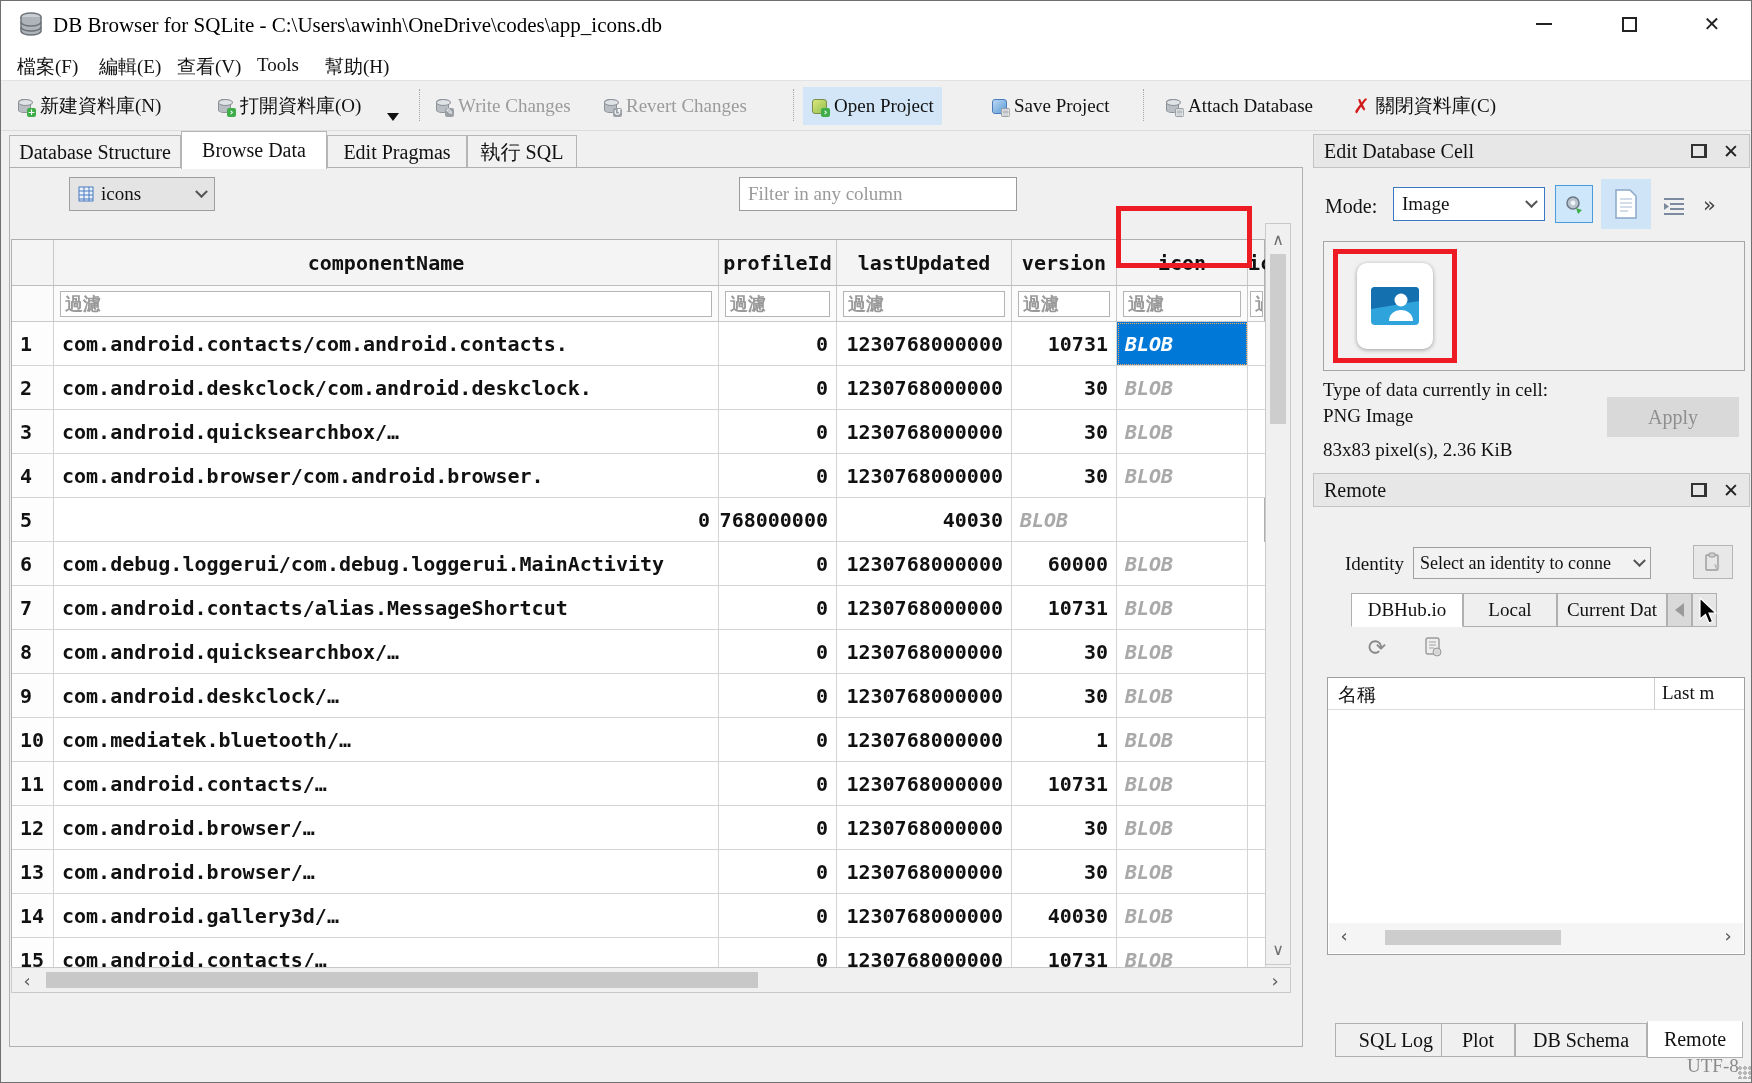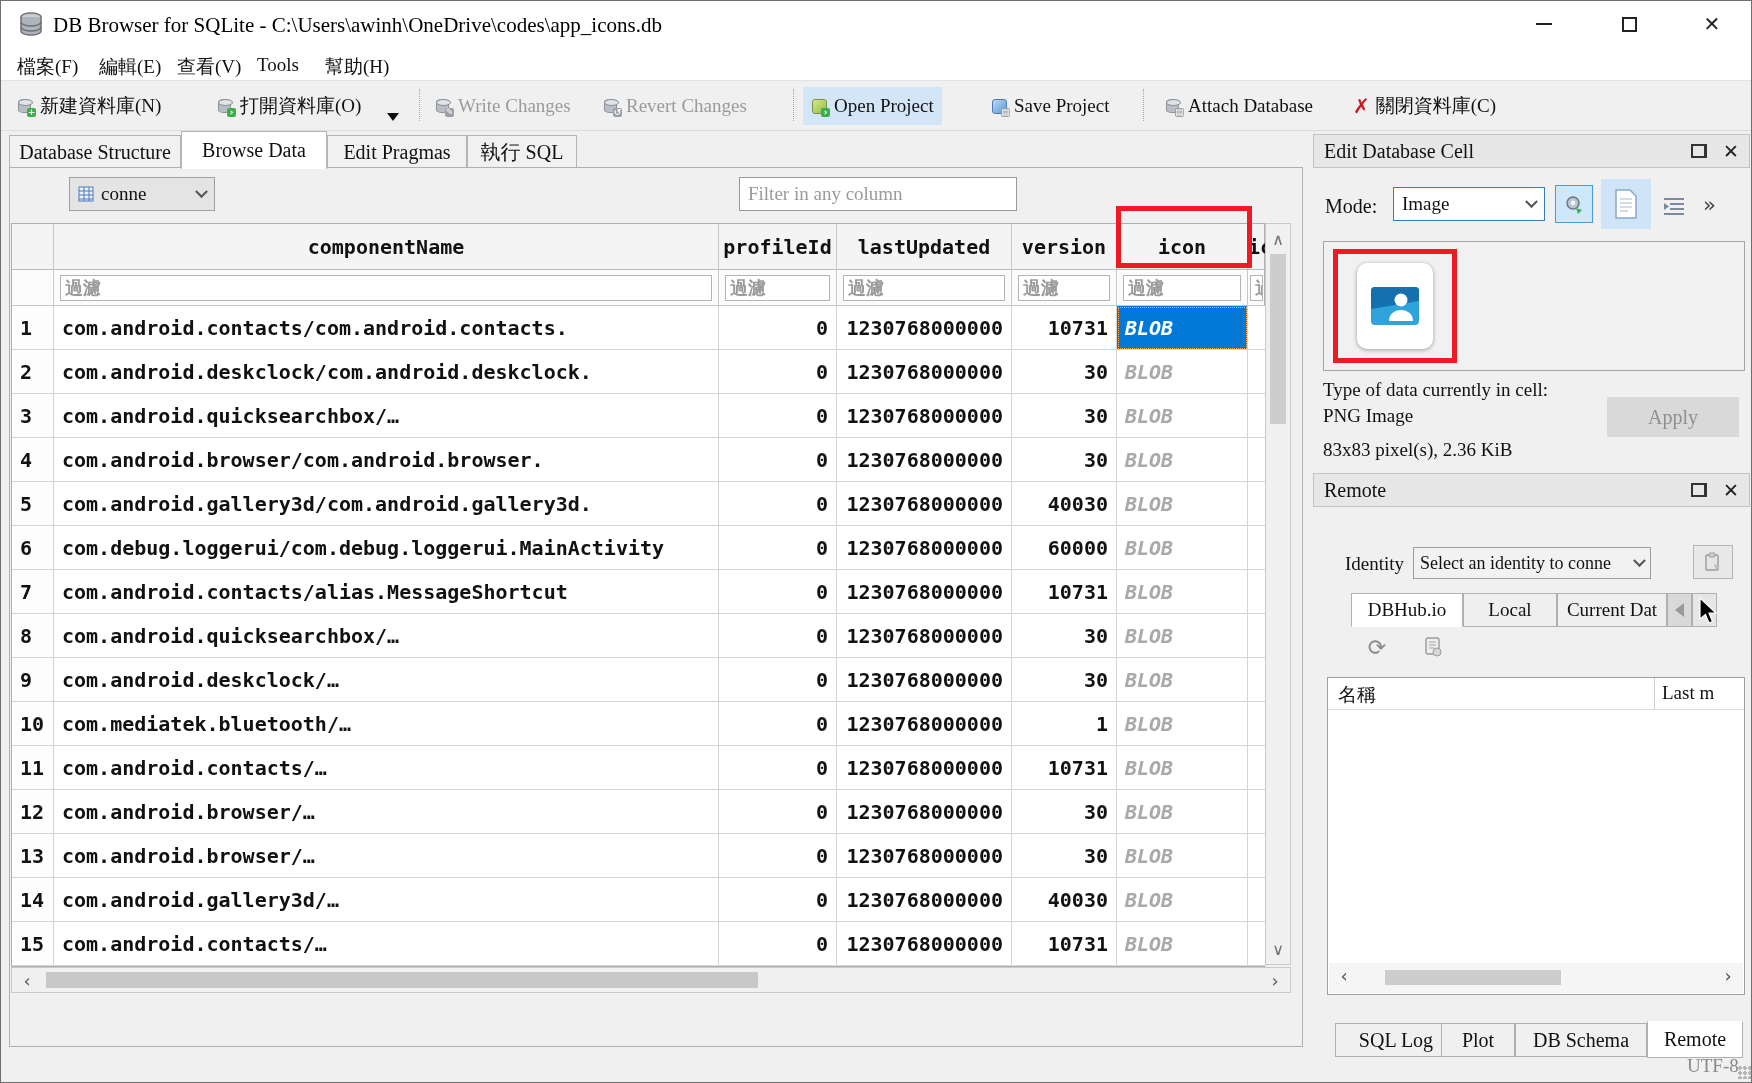--- a/index.html
+++ b/index.html
@@ -51,21 +51,21 @@
   .frame { left:8px; top:166px; width:1294px; height:880px; background:#f0f0f0; border:1px solid #b0b0b0; z-index:1; }
 
   .ctl-label { font-size:20px; }
   .tbl-select { display:flex; align-items:center; gap:7px; background:#e4e4e4; border:1px solid #9f9f9f; padding:0 8px; font-size:19px; }
   .sel-chevron { width:9px; height:9px; border-right:2px solid #555; border-bottom:2px solid #555; transform:rotate(45deg) translate(-2px,-2px); }
   .mini { font-family:"DejaVu Sans",sans-serif; font-size:21px; line-height:24px; text-align:center; }
   .filter-input { border:1px solid #9a9a9a; background:#fff; font-size:19px; padding:0 8px; font-family:"Liberation Serif","DejaVu Serif",serif; color:#333; }
   .filter-input::placeholder { color:#9a9a9a; }
 
   
-  .grid { left:10px; top:222px; width:1254px; background:#fff; border:1px solid #b0b0b0; font-family:"DejaVu Sans Mono",monospace; z-index:2; }
+  .grid { left:10px; top:238px; width:1254px; background:#fff; border:1px solid #b0b0b0; font-family:"DejaVu Sans Mono",monospace; z-index:2; }
   .grow { display:grid; grid-template-columns:42px 665px 118px 175px 105px 131px 18px; }
   .ghead { height:46px; background:#f4f4f4; font-weight:bold; font-size:20px; }
   .ghead > div { border-right:1px solid #c8c8c8; border-bottom:1px solid #bdbdbd; display:flex; align-items:center; justify-content:center; overflow:hidden; white-space:nowrap; }
   .gfilter { height:36px; background:#fbfbfb; }
   .gfilter > div { border-right:1px solid #c8c8c8; border-bottom:1px solid #c8c8c8; padding:0 6px; display:flex; align-items:center;font-weight:bold; }
   .fbox { width:100%; height:26px; border:1px solid #b4b4b4; background:#fff; color:#9a9a9a; font-size:18px; font-family:"Liberation Serif",serif; padding:0 4px; overflow:hidden; white-space:nowrap; display:flex; align-items:center; }
   .gbody .grow { height:44px; }
   .gbody .grow > div { border-right:1px solid #d4d4d4; border-bottom:1px solid #d4d4d4; font-size:20px; font-weight:bold; display:flex; align-items:center; padding:0 8px; white-space:nowrap; overflow:hidden; }
   .c-num { justify-content:flex-start; background:#fdfdfd; font-weight:bold; }
   .c-pid,.c-upd,.c-ver { justify-content:flex-end; }
@@ -120,21 +120,21 @@
   .rtab { top:592px; height:34px; border:1px solid #b0b0b0; background:#efefef; display:flex; align-items:center; justify-content:center; font-size:19px; overflow:hidden; white-space:nowrap;text-align:center; }
   .rtab.active { background:#fff; border-bottom-color:#fff; }
   .tab-scroll { top:592px; width:25px; height:34px; border:1px solid #b0b0b0; display:flex; align-items:center; justify-content:center; }
   .tab-scroll.dis { background:#d9d9d9; }
   .tab-scroll.en { background:#e6e6e6; }
   .stri-l { width:0; height:0; border-top:7px solid transparent; border-bottom:7px solid transparent; border-right:9px solid #9a9a9a; }
   .stri-r { width:0; height:0; border-top:7px solid transparent; border-bottom:7px solid transparent; border-left:9px solid #111; }
 
   .remote-toolbtn { top:632px; width:28px; height:28px; display:flex; align-items:center; justify-content:center; color:#8a8a8a; font-family:"DejaVu Sans",sans-serif; font-size:22px; }
 
-  .remote-list { left:1326px; top:676px; width:418px; height:318px; background:#fff; border:1px solid #9f9f9f;padding-left:10px; }
+  .remote-list { left:1326px; top:676px; width:418px; height:278px; background:#fff; border:1px solid #9f9f9f;padding-left:10px; }
   .rl-header { position:absolute; left:0; top:0; width:100%; height:32px; border-bottom:1px solid #dcdcdc; font-size:19px; }
   .rl-name { position:absolute; left:10px; top:4px; }
   .rl-sep { position:absolute; left:326px; top:0; width:1px; height:32px; background:#cfcfcf; }
   .rl-mod { position:absolute; left:334px; top:4px; white-space:nowrap; }
   .rl-scroll { position:absolute; left:1px; bottom:1px; width:414px; height:30px; background:#f5f5f5; }
   .rl-thumb { position:absolute; left:56px; top:7px; width:176px; height:15px; background:#cdcdcd; }
 
   .btab { top:1022px; height:34px; border:1px solid #b0b0b0; background:#f0f0f0; display:flex; align-items:center; justify-content:center; font-size:20px; }
   .btab.active { background:#fff; top:1020px; height:37px; border-top-color:#fff; }
   .encoding { left:1686px; top:1054px; font-size:19px; color:#8a8a8a; }
@@ -242,21 +242,21 @@
 <div class="abs tab" style="left:466px;width:110px">執行 SQL</div>
 
 <div class="abs frame"></div>
 
 <div class="abs ctl-label" style="left:18px;top:182px">Table:</div>
 <div class="abs tbl-select" style="left:68px;top:176px;width:146px;height:34px;z-index:2">
   <svg width="16" height="16" viewBox="0 0 16 16">
     <rect x="1" y="1" width="14" height="14" fill="#eaf2fb" stroke="#4a7bbf"></rect>
     <path d="M1 5h14M1 9h14M1 13h14M6 1v14M11 1v14" stroke="#4a7bbf" stroke-width="1"></path>
   </svg>
-  <span style="flex:1">conne</span>
+  <span style="flex:1">icons</span>
   <span class="sel-chevron"></span>
 </div>
 <div class="abs mini" style="left:226px;top:178px;color:#3a6db5">⟳</div>
 <div class="abs mini" style="left:280px;top:178px;color:#8a8a8a">▽</div>
 <div class="abs mini" style="left:330px;top:178px;color:#c96a1b">≜</div>
 <div class="abs tsep" style="left:364px;top:178px;height:28px"></div>
 <div class="abs mini" style="left:378px;top:178px;color:#4a7bbf">▦</div>
 <div class="abs mini" style="left:426px;top:178px;color:#707070">⎙</div>
 <div class="abs tsep" style="left:460px;top:178px;height:28px"></div>
 <div class="abs mini" style="left:472px;top:178px;color:#3fae49">▦+</div>
@@ -330,21 +330,20 @@
     <div class="c-num">4</div>
     <div class="c-name">com.android.browser/com.android.browser.</div>
     <div class="c-pid">0</div>
     <div class="c-upd">1230768000000</div>
     <div class="c-ver">30</div>
     <div class="c-icon">BLOB</div>
     <div class="c-extra"></div>
   </div>
       <div class="grow">
     <div class="c-num">5</div>
-    <div class="c-name">com.android.gallery3d/com.android.gallery3d.</div>
     <div class="c-pid">0</div>
     <div class="c-upd">1230768000000</div>
     <div class="c-ver">40030</div>
     <div class="c-icon">BLOB</div>
     <div class="c-extra"></div>
   </div>
       <div class="grow">
     <div class="c-num">6</div>
     <div class="c-name">com.debug.loggerui/com.debug.loggerui.MainActivity</div>
     <div class="c-pid">0</div>

